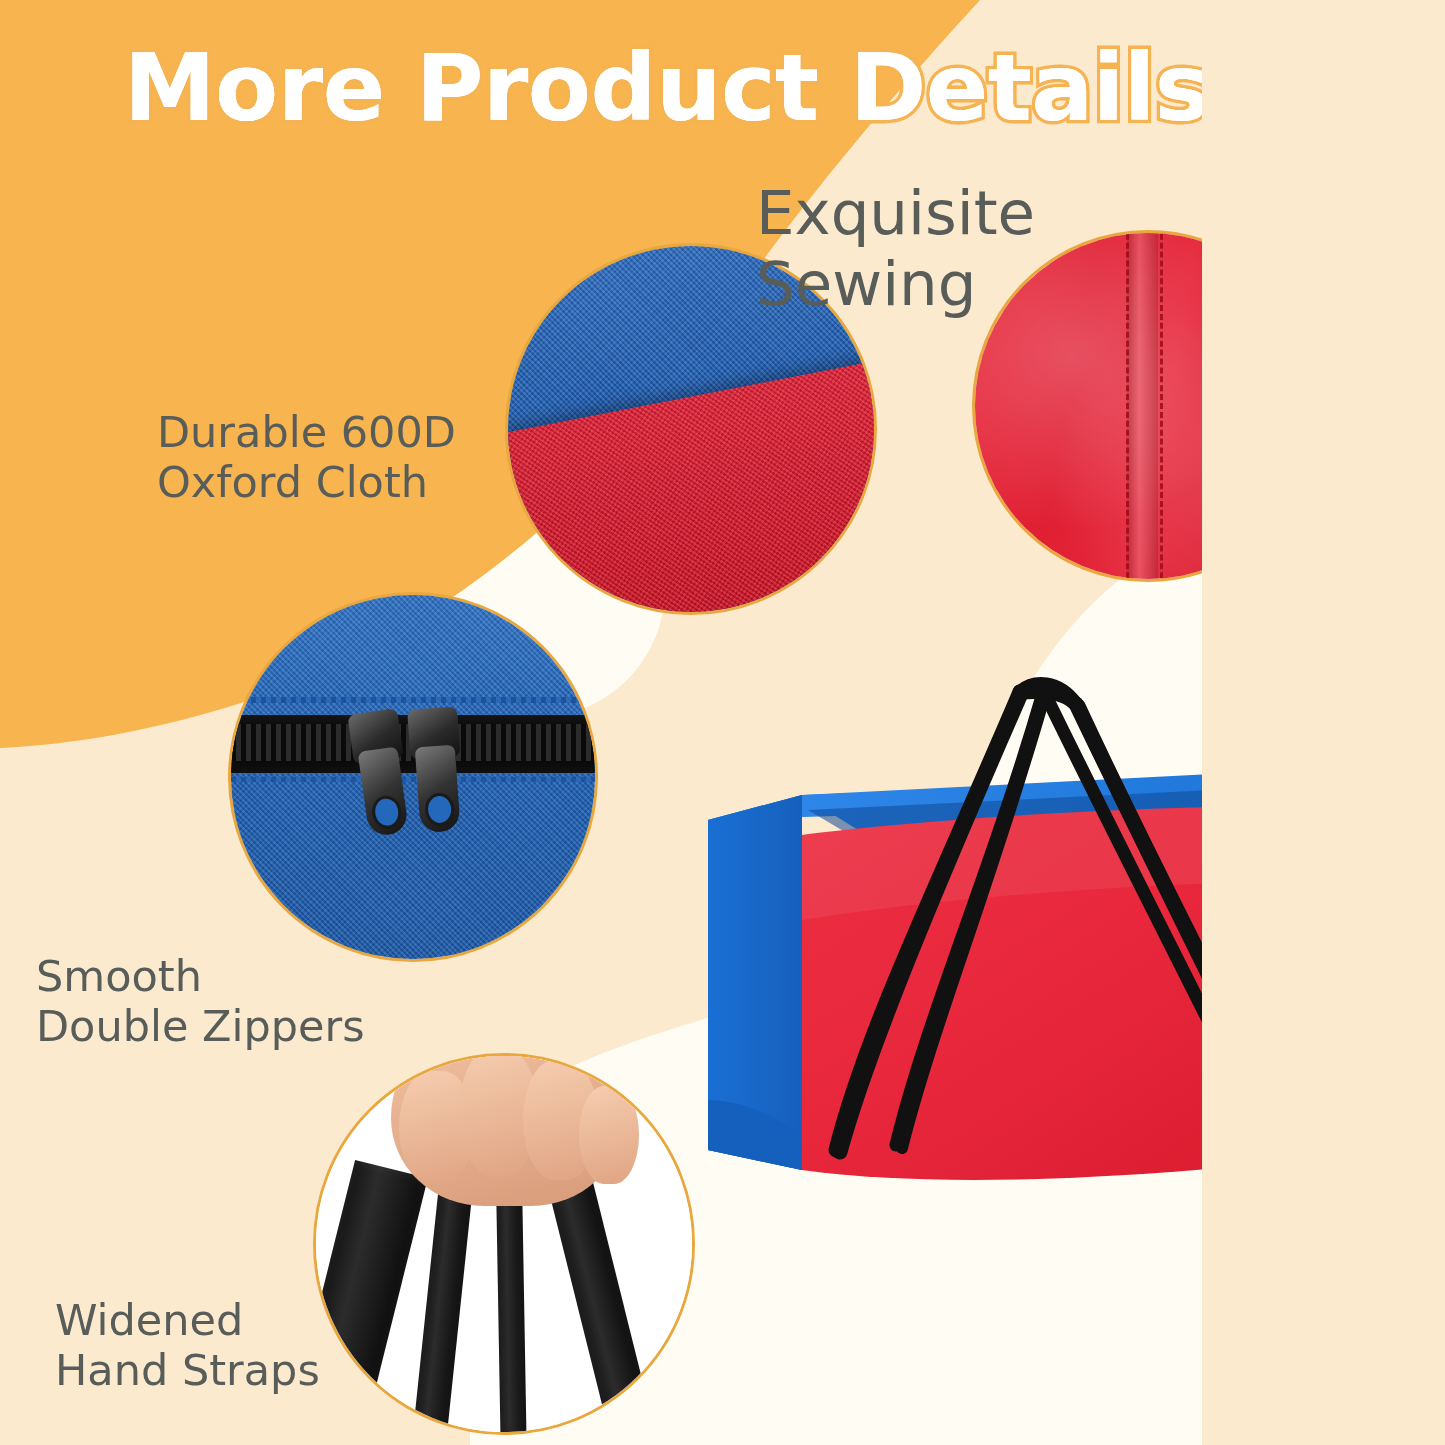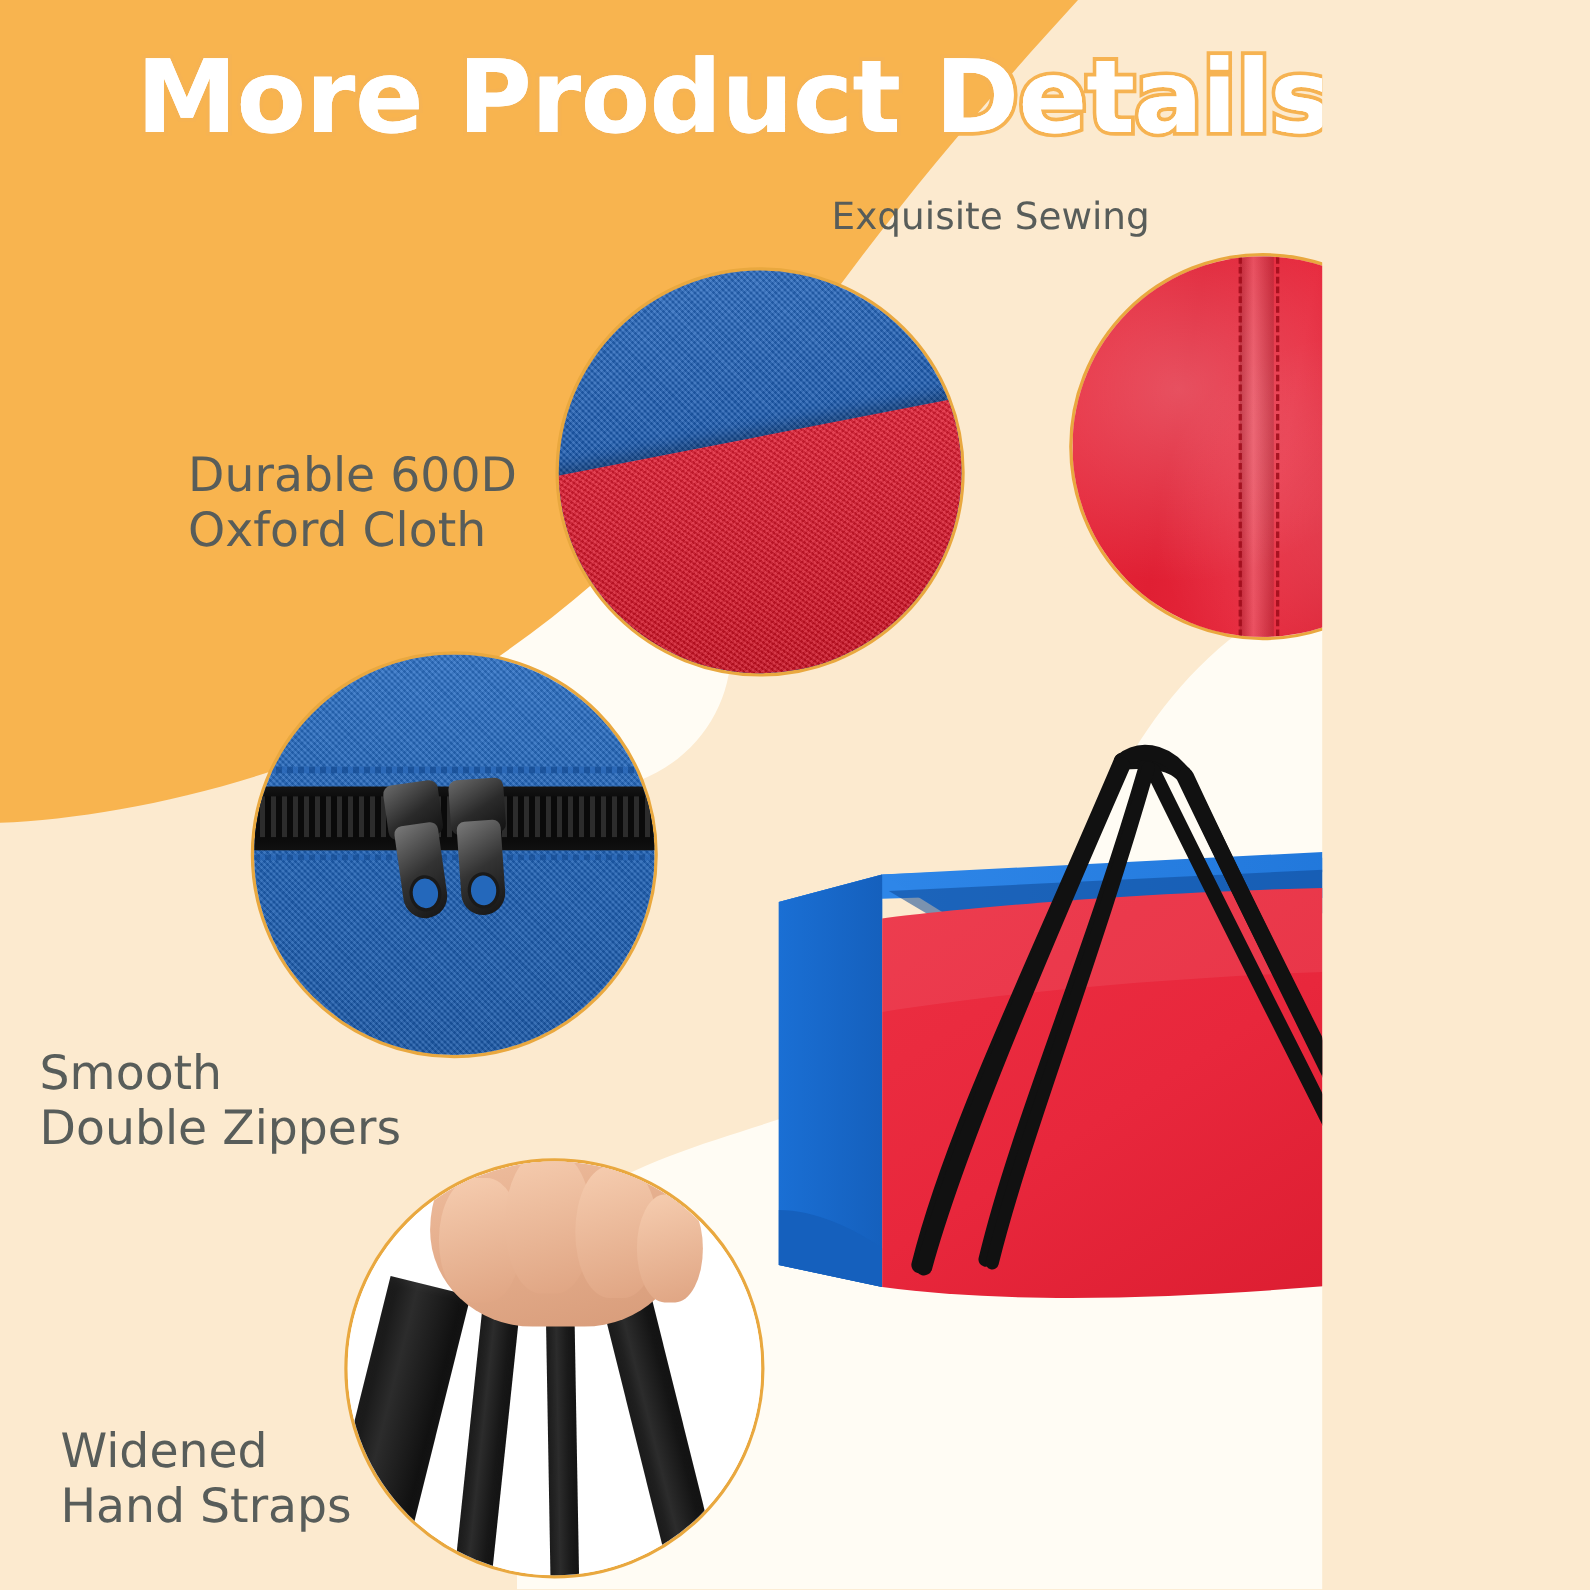--- a/index.html
+++ b/index.html
@@ -43,22 +43,22 @@
   
   .caption{
     position:absolute;
     color:#585d5a;
     font-size:43px;
     line-height:1.16;
     font-family:"DejaVu Sans", sans-serif;
     white-space:pre-line;
     z-index:8;
   }
-  #cap-sewing{left:756px;top:178px;font-size:34px;text-align:center;}
-  #cap-oxford{left:157px;top:408px;margin-left:14px;}
+  #cap-sewing{left:756px;top:178px;font-size:61px;}
+  #cap-oxford{left:157px;top:408px;}
   #cap-zipper{left:36px;top:952px;}
   #cap-straps{left:55px;top:1296px;}
 
   
   .bubble{
     position:absolute;border-radius:50%;
     overflow:hidden;
     box-sizing:border-box;
     z-index:5;
   }

